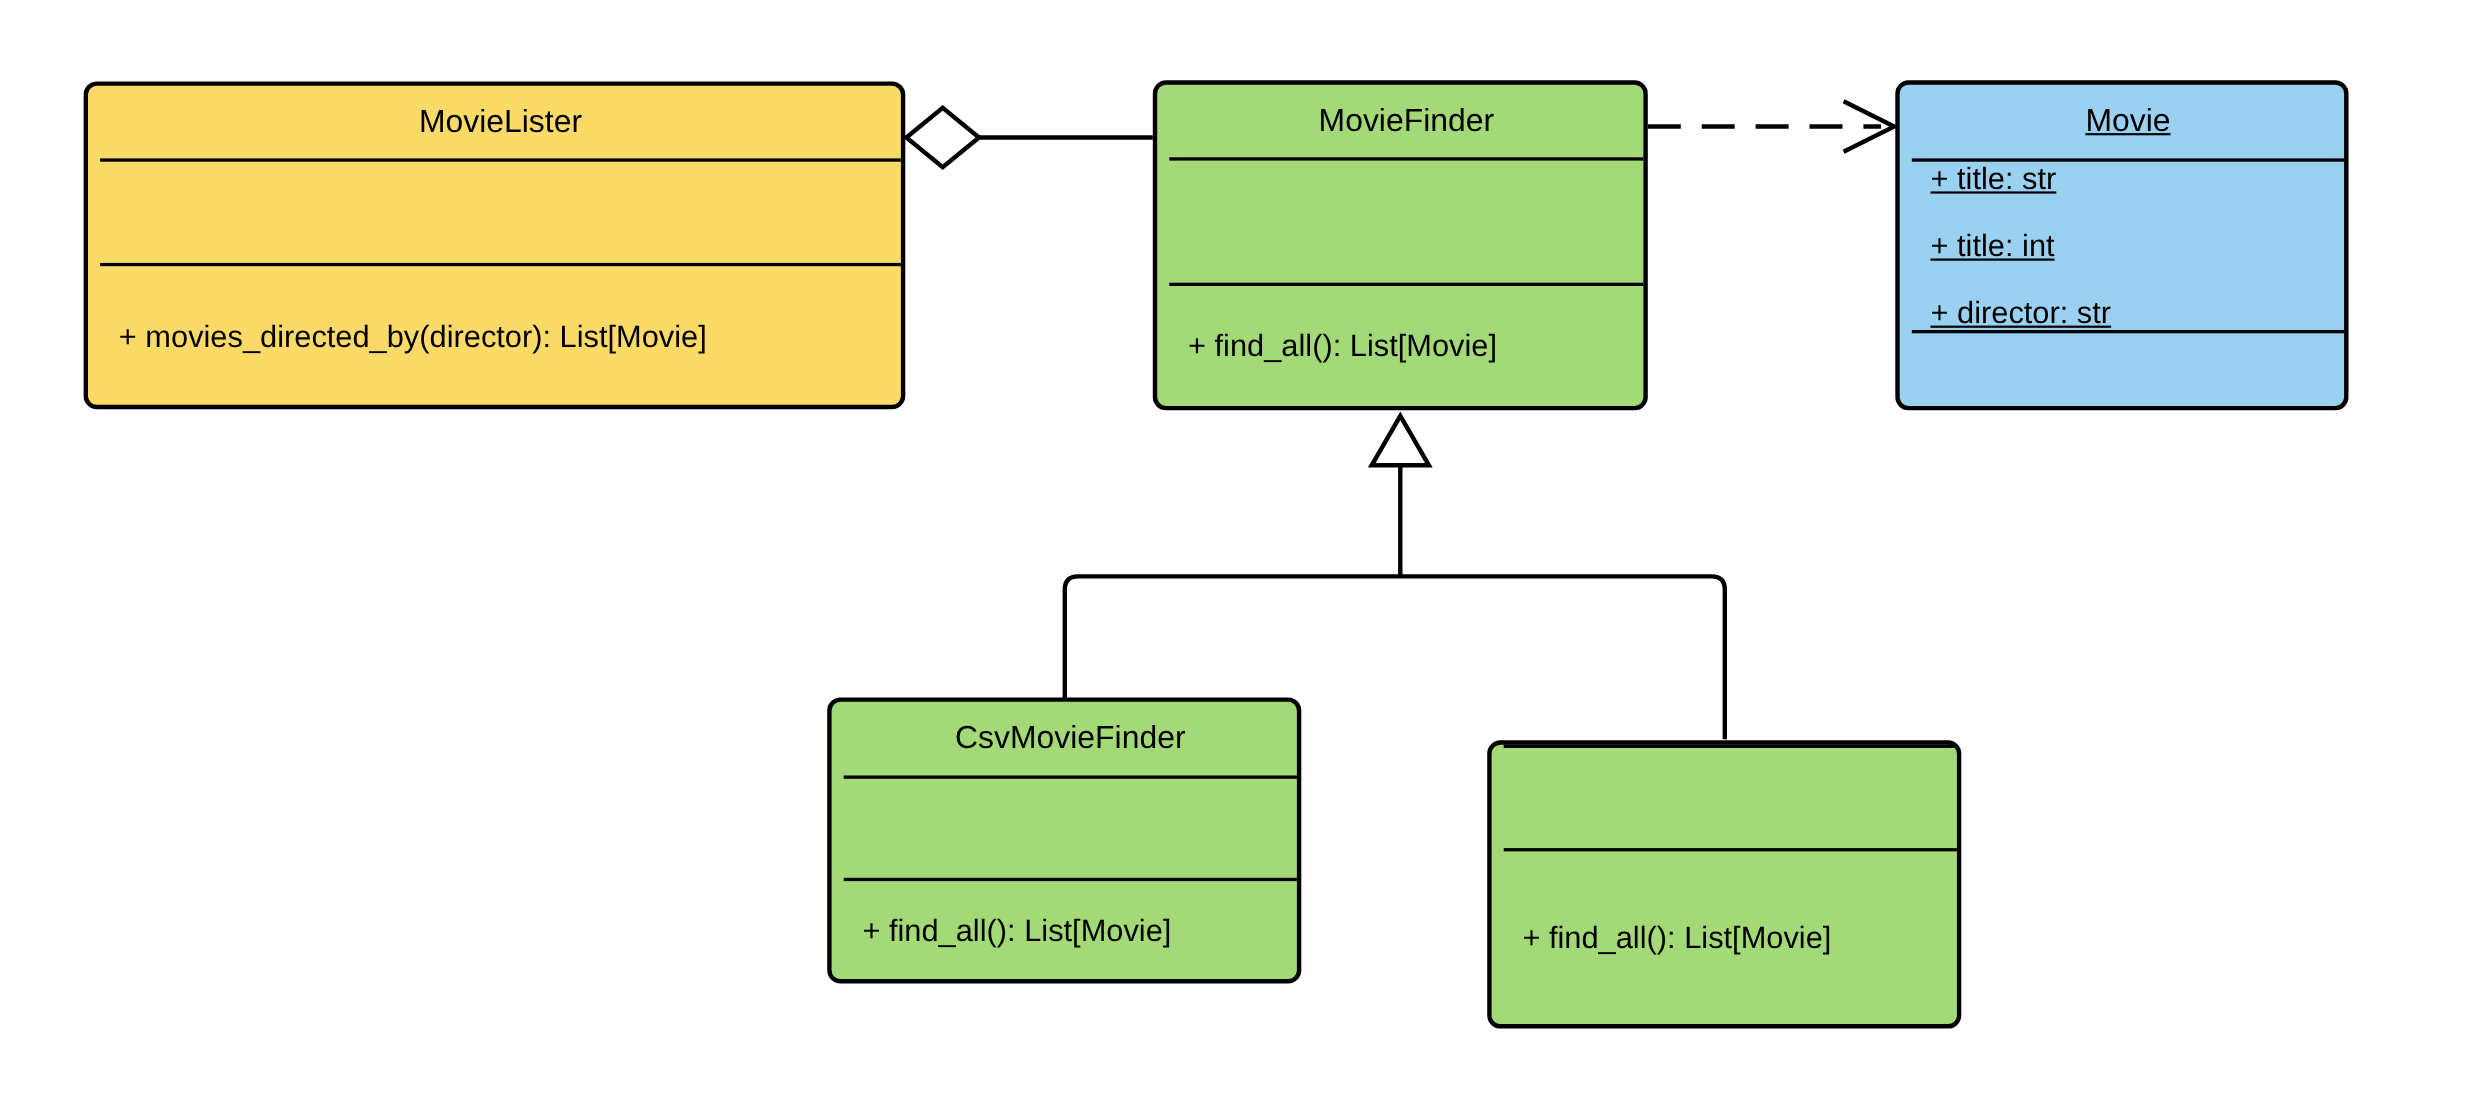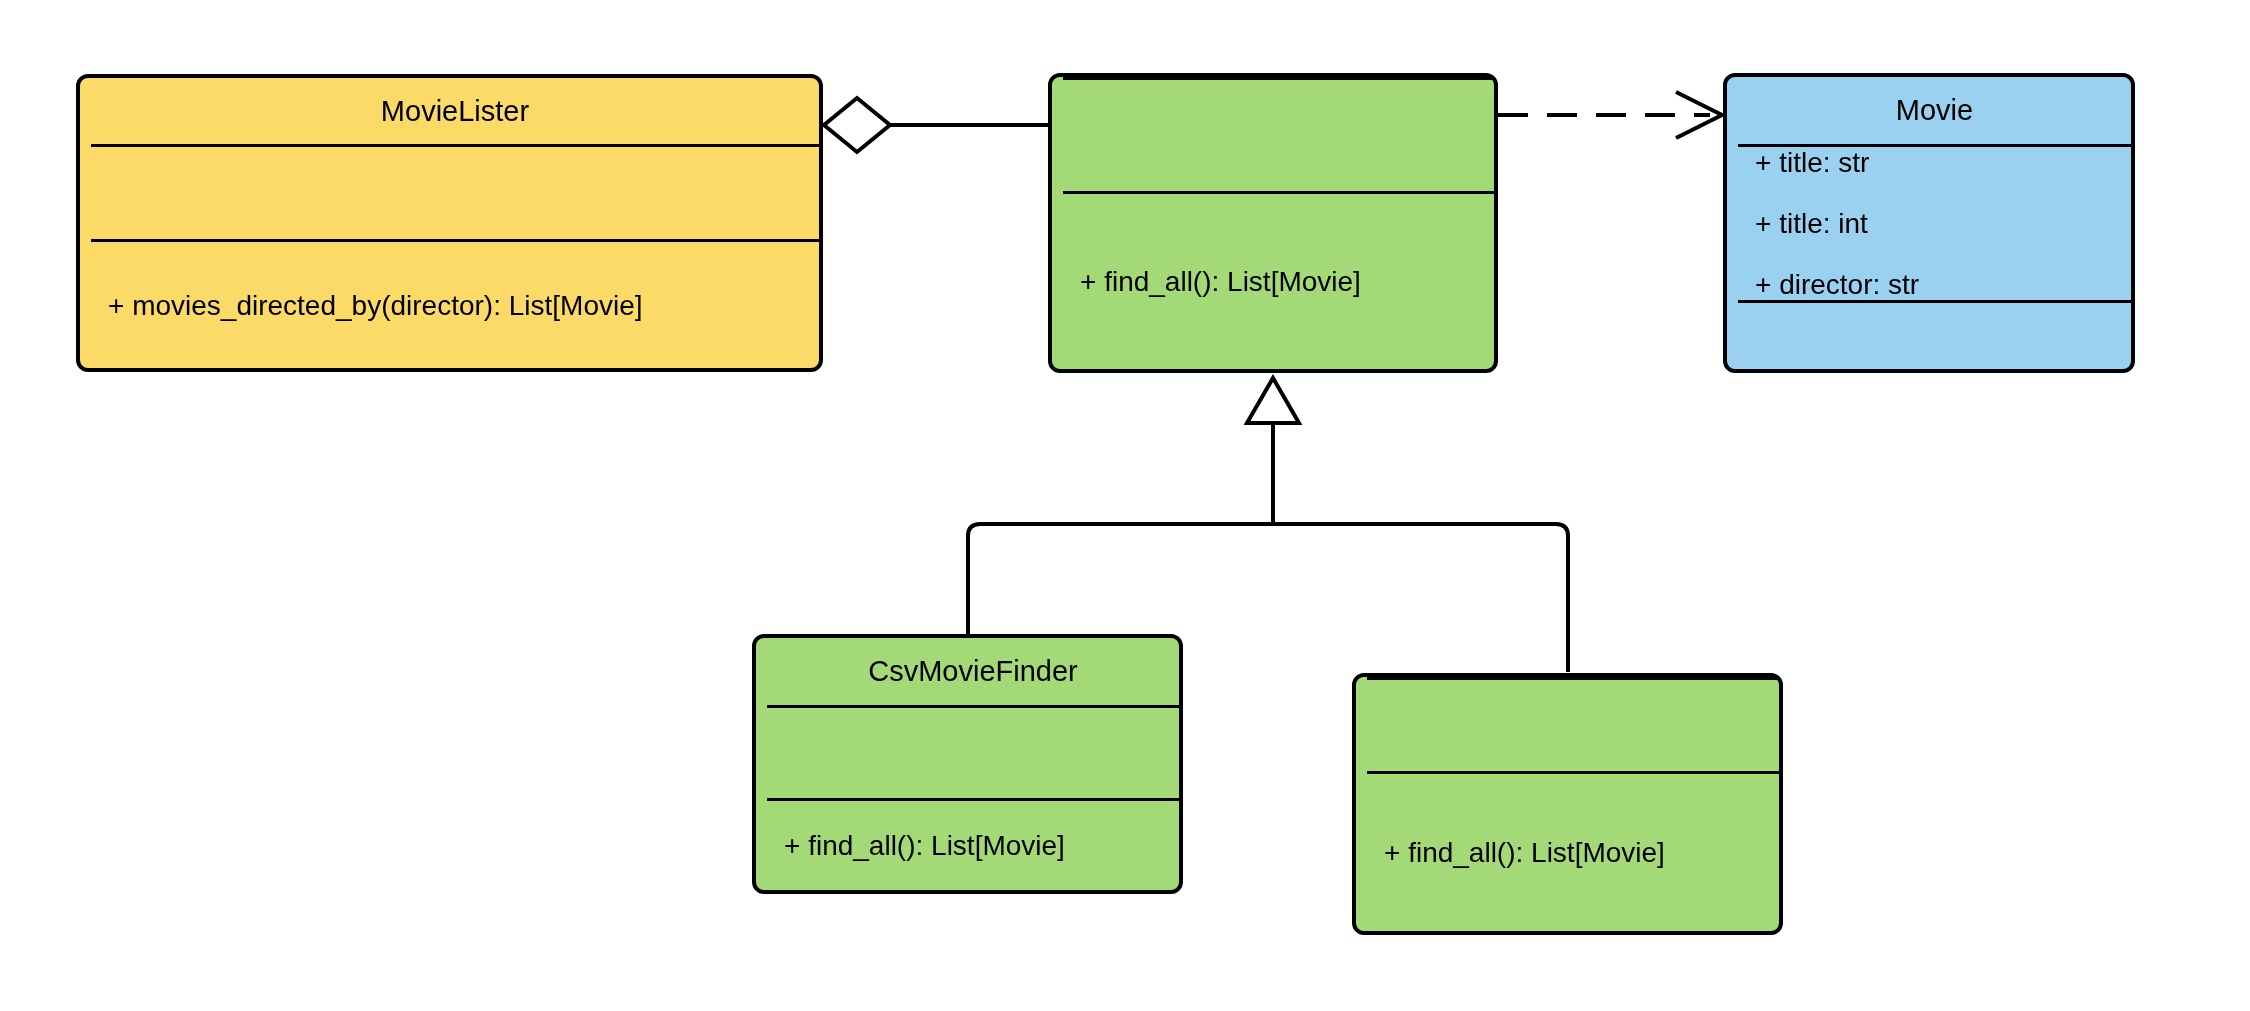--- a/index.html
+++ b/index.html
@@ -39,27 +39,28 @@
 
   <div class="uml-class" style="left: 76px; top: 74px; width: 747px; height: 298px; background: rgb(252, 218, 103);">
     <div class="compartment hdr" style="height:66px;">MovieLister</div>
     <div class="compartment divided" style="height:95px;"></div>
     <div class="compartment divided grow members">
       <div class="member">+ movies_directed_by(director): List[Movie]</div>
     </div>
   </div>
 
   <div class="uml-class" style="left: 1048px; top: 73px; width: 450px; height: 300px; background: rgb(163, 217, 119);">
+    <div class="compartment hdr" style="height:66px;">MovieFinder</div>
     <div class="compartment divided" style="height:114px;"></div>
     <div class="compartment divided grow members">
       <div class="member">+ find_all(): List[Movie]</div>
     </div>
   </div>
 
-  <div class="uml-class" style="left: 1723px; top: 73px; width: 412px; height: 300px; background: rgb(155, 209, 240);">
+  <div class="uml-class" style="left: 1723px; top: 73px; width: 412px; height: 300px; background: rgb(155, 209, 240); text-decoration: underline;">
     <div class="compartment hdr" style="height:67px;">Movie</div>
     <div class="compartment divided members" style="height:156px;gap:20px;">
       <div class="member">+ title: str</div>
       <div class="member">+ title: int</div>
       <div class="member">+ director: str</div>
     </div>
     <div class="compartment divided grow"></div>
   </div>
 
   <div class="uml-class" style="left: 752px; top: 634px; width: 431px; height: 260px; background: rgb(163, 217, 119);">

